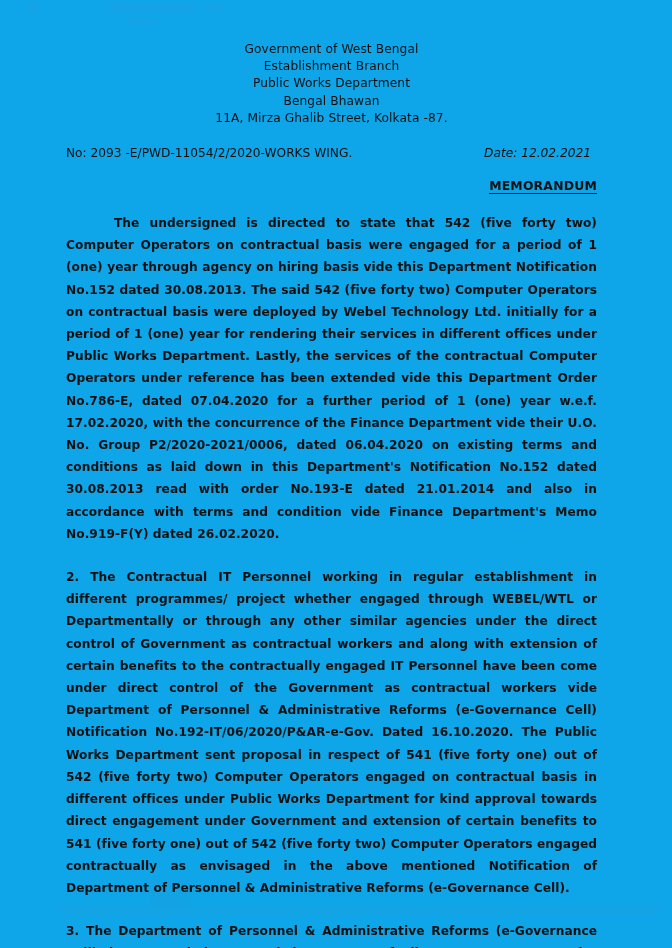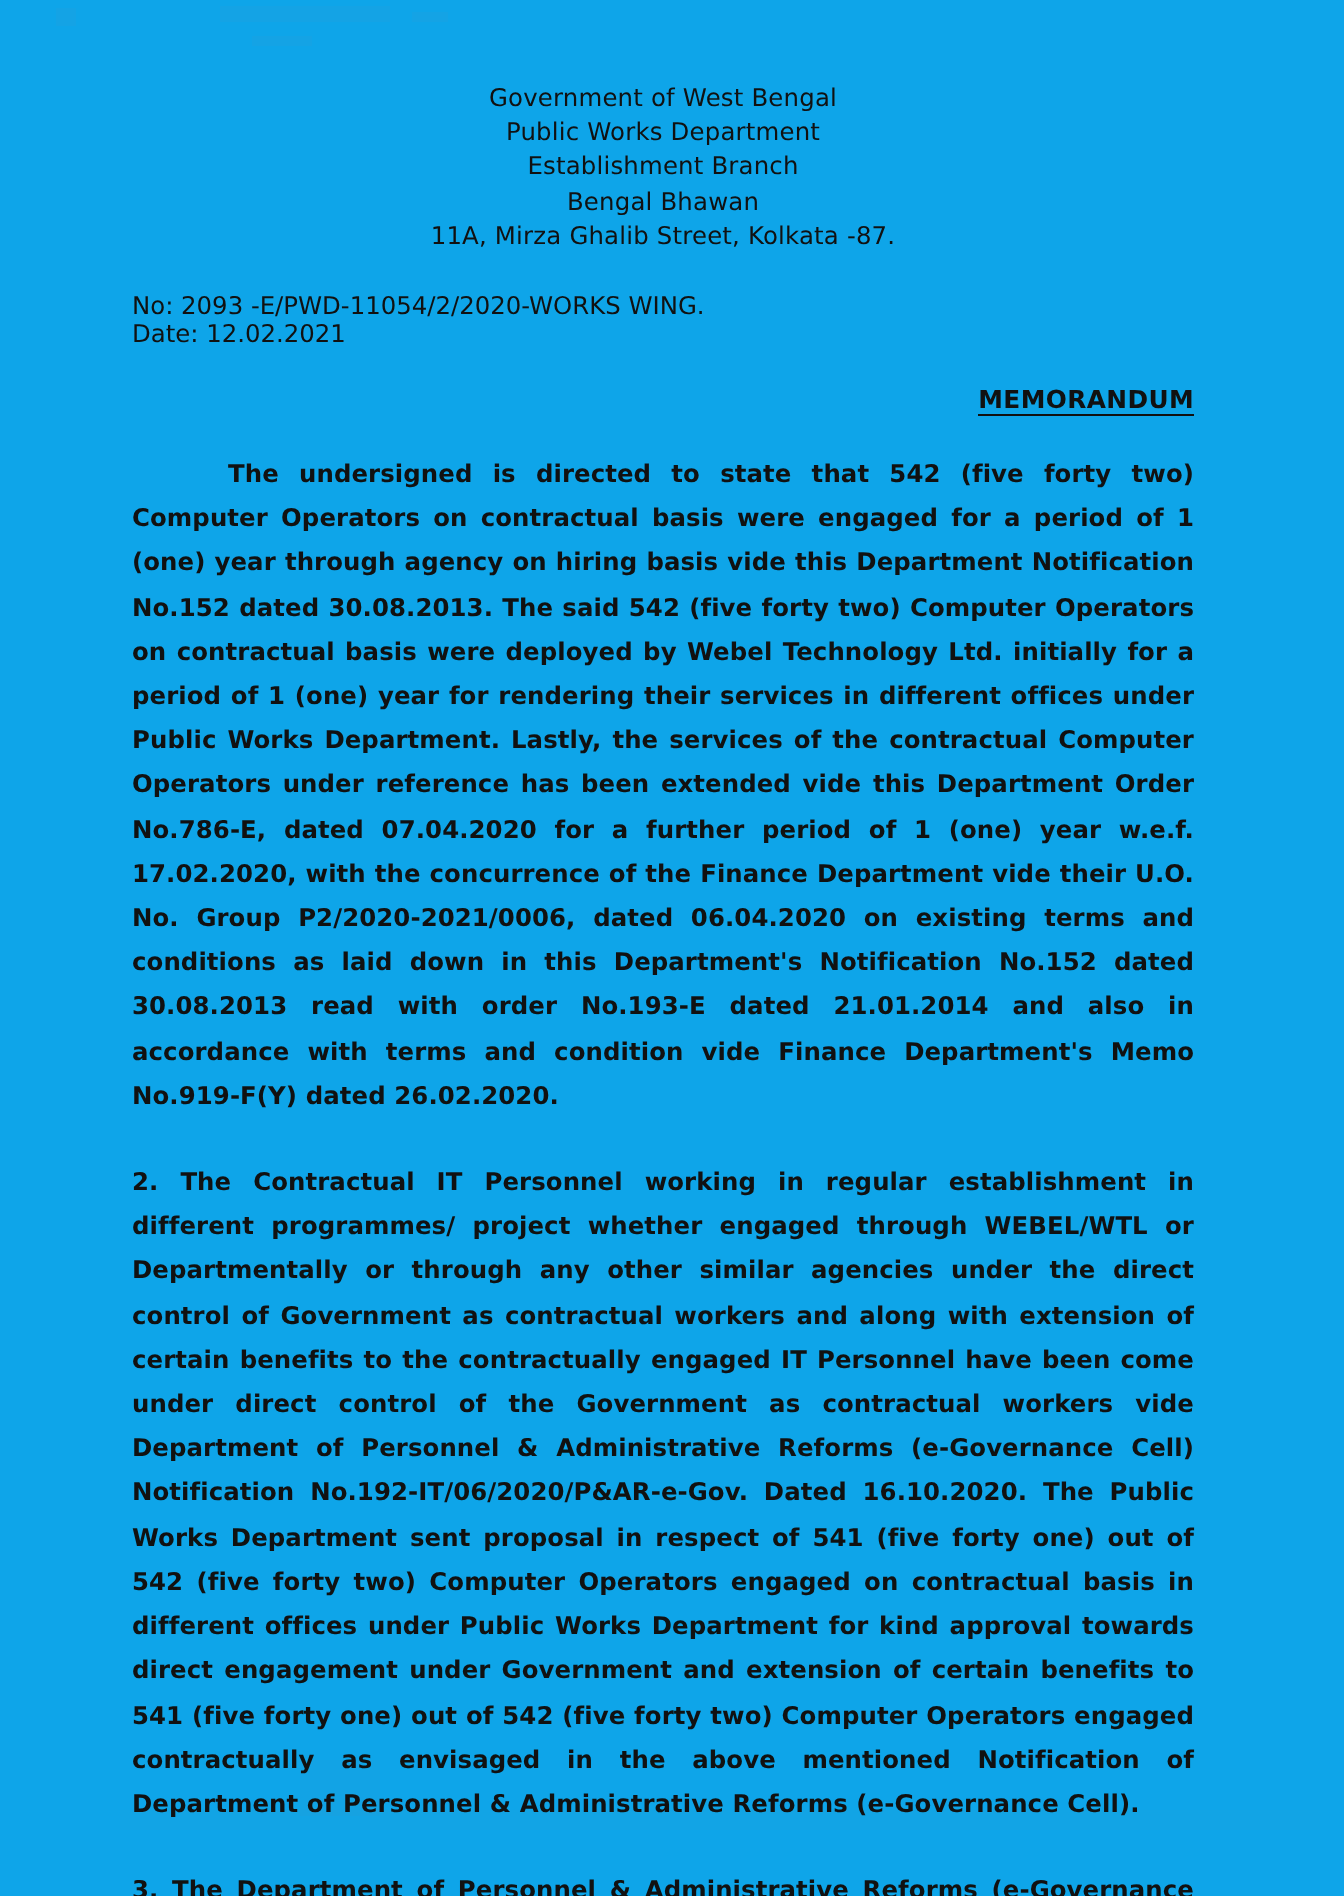--- a/index.html
+++ b/index.html
@@ -44,27 +44,26 @@
     margin-top: 41px;
     font-size: 12.2px;
     line-height: 17.2px;
     letter-spacing: .1px;
   }
   .letterhead div { white-space: nowrap; }
 
   .refline {
     display: flex;
     justify-content: space-between;
-    align-items: flex-start;
+    align-items: flex-end;
     margin-top: 19px;
     font-size: 12.2px;
-    flex-direction: column;
   }
   .refline .ref-no { letter-spacing: 0; }
-  .refline .ref-date { padding-right: 6px; }
+  .refline .ref-date { padding-right: 6px; font-style: italic; }
 
   .memo-title-wrap {
     text-align: right;
     margin-top: 15px;
   }
   .memo-title {
     display: inline-block;
     font-size: 12.4px;
     font-weight: bold;
     border-bottom: 1.4px solid #111;
@@ -95,22 +94,22 @@
   <div class="scan-noise noise-b"></div>
   <div class="scan-noise noise-c"></div>
   <div class="scan-noise noise-d"></div>
   <div class="scan-noise noise-f"></div>
   <div class="scan-noise noise-e"></div>
 
   <div class="doc-body">
 
     <div class="letterhead">
       <div>Government of West Bengal</div>
+      <div>Establishment Branch</div>
       <div>Public Works Department</div>
-      <div>Establishment Branch</div>
       <div>Bengal Bhawan</div>
       <div>11A, Mirza Ghalib Street, Kolkata -87.</div>
     </div>
 
     <div class="refline">
       <span class="ref-no">No: 2093 -E/PWD-11054/2/2020-WORKS WING.</span>
       <span class="ref-date">Date: 12.02.2021</span>
     </div>
 
     <div class="memo-title-wrap">

